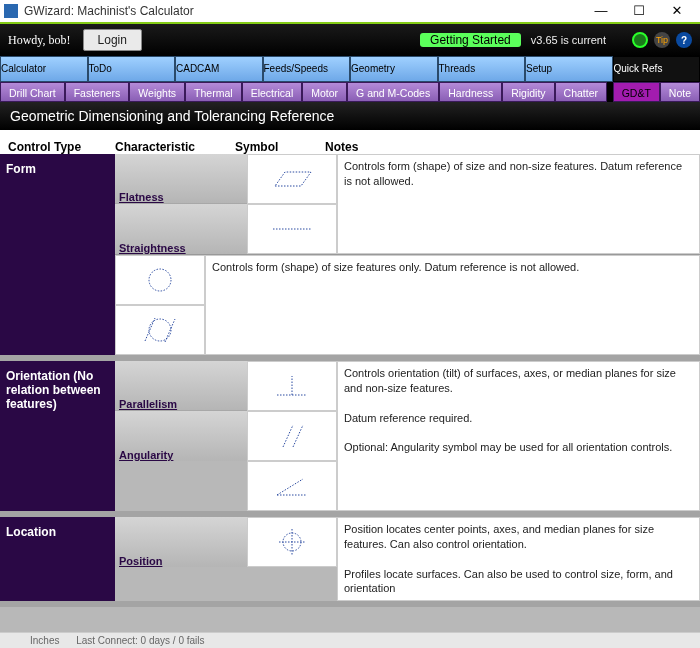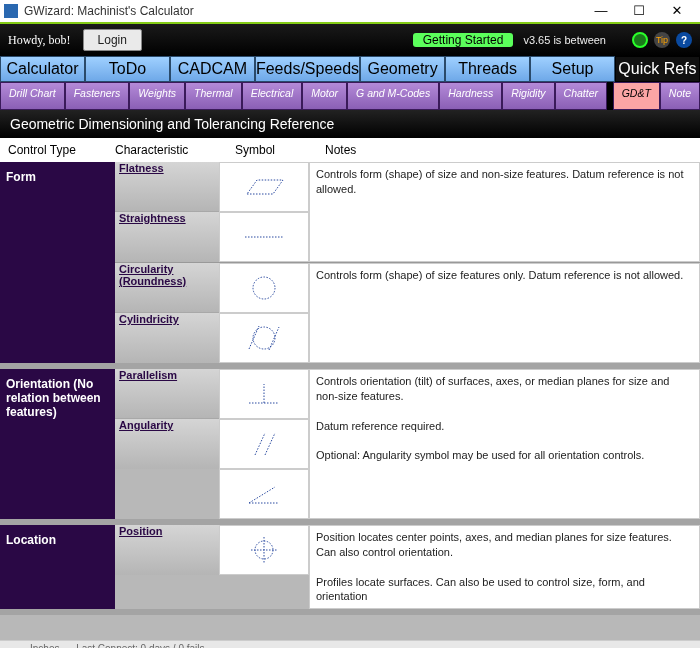--- a/index.html
+++ b/index.html
@@ -14,44 +14,44 @@
   .login-btn { background: #eaeaea; color: #222; border: 1px solid #888; padding: 3px 14px; font-size: 12px; cursor: pointer; border-radius: 2px; }
   .top-spacer { flex: 1; }
   .gs-btn { background: #5bff5b; color: #000; padding: 0 10px; font-size: 12px; border-radius: 3px; margin-right: 10px; cursor: pointer; }
   .version { color: #eee; font-size: 11px; margin-right: 20px; }
   .round-icon { width: 16px; height: 16px; border-radius: 50%; margin-left: 6px; display: inline-flex; align-items: center; justify-content: center; font-size: 10px; cursor: pointer; text-align: right; }
   .ic-green { background: #1b7a1b; border: 2px solid #2aff2a; }
   .ic-tip { background: #444; color: #ffa500; font-size: 9px; }
   .ic-help { background: #0a4aa0; color: #fff; font-weight: bold; }
 
   .tabs-main { height: 26px; display: flex; background: #000; }
-  .tab-main { flex: 1; background: linear-gradient(#9fd0ff,#6ea8e8); border: 1px solid #2a4a6a; color: #000; text-align: center; line-height: 24px; font-size: 16px; cursor: pointer; }
+  .tab-main { flex: 1; background: linear-gradient(#9fd0ff,#6ea8e8); border: 1px solid #2a4a6a; color: #000; text-align: left; line-height: 24px; font-size: 10px; cursor: pointer; }
   .tab-main.active { background: #111; color: #fff; border-color: #000; }
 
-  .tabs-sub { height: 28px; display: flex; background: #000; font-style: italic; }
+  .tabs-sub { height: 20px; display: flex; background: #000; }
   .tab-sub { padding: 0 8px; background: linear-gradient(#b48ad8,#8a5fb5); border: 1px solid #3a1a5a; color: #fff; text-align: center; line-height: 20px; font-size: 10.5px; cursor: pointer; white-space: nowrap; }
   .tab-sub.fill { flex: 0 0 auto; }
-  .tab-sub.active { background: #fca5a5; color: #000; }
+  .tab-sub.active { background: #a21caf; color: #000; }
   .sub-spacer { flex: 1; background: #000; }
 
   .section-header { background: linear-gradient(#222,#000); color: #fff; padding: 6px 10px; font-size: 14px; }
-  .col-header { height: 24px; background: #fff; display: flex; align-items: center; font-weight: normal; font-size: 12px; color: #000; }
+  .col-header { height: 24px; background: #fff; display: flex; align-items: flex-end; font-weight: bold; font-size: 12px; color: #000; }
   .col-header .c1 { width: 115px; padding-left: 8px; }
   .col-header .c2 { width: 120px; }
   .col-header .c3 { width: 90px; }
   .col-header .c4 { flex: 1; }
 
   .content { height: 478px; overflow-y: auto; background: #b8b8b8; }
   .group { display: flex; border-bottom: 6px solid #a4a4a4; }
   .group-label { width: 115px; background: #2a0845; color: #fff; font-weight: bold; font-size: 12px; padding: 8px 6px; }
   .group-body { flex: 1; display: flex; flex-direction: column; }
   .subgroup { display: flex; border-bottom: 1px solid #999; }
   .subgroup:last-child { border-bottom: none; }
   .char-col { display: flex; flex-direction: column; }
-  .char-cell { width: 104px; height: 50px; display: flex; align-items: flex-start; padding: 0 4px; background: linear-gradient(#d5d5d5,#b5b5b5); border-bottom: 1px solid #a8a8a8; }
+  .char-cell { width: 132px; height: 50px; display: flex; align-items: flex-end; padding: 0 4px; background: linear-gradient(#d5d5d5,#b5b5b5); border-bottom: 1px solid #a8a8a8; }
   .char-cell:last-child { border-bottom: none; }
   .char-link { color: #2a0845; font-size: 11px; font-weight: bold; text-decoration: underline; cursor: pointer; }
   .sym-cell { width: 90px; height: 50px; background: #fff; border: 1px solid #ccc; display: flex; align-items: center; justify-content: center; }
   .note-col { flex: 1; background: #fff; border: 1px solid #ccc; font-size: 11px; padding: 4px 6px; color: #222; line-height: 1.35; }
 
   .statusbar { height: 16px; background: #e8e8e8; font-size: 10px; color: #666; padding: 2px 30px; border-top: 1px solid #ccc; }
 
   svg { width: 50px; height: 34px; }
   .dotted { fill: none; stroke: #2a4aa0; stroke-width: 1; stroke-dasharray: 1.5,1.5; }
 </style>
@@ -64,21 +64,21 @@
   <div class="titlebar-btn">—</div>
   <div class="titlebar-btn">☐</div>
   <div class="titlebar-btn close">✕</div>
 </div>
 
 <div class="topstrip">
   <span class="greet">Howdy, bob!</span>
   <button class="login-btn">Login</button>
   <div class="top-spacer"></div>
   <span class="gs-btn">Getting Started</span>
-  <span class="version">v3.65 is between</span>
+  <span class="version">v3.65 is current</span>
   <span class="round-icon ic-green"></span>
   <span class="round-icon ic-tip">Tip</span>
   <span class="round-icon ic-help">?</span>
 </div>
 
 <div class="tabs-main" id="tabs-main">
     <div class="tab-main">Calculator</div>
     <div class="tab-main">ToDo</div>
     <div class="tab-main">CADCAM</div>
     <div class="tab-main">Feeds/Speeds</div>
@@ -133,28 +133,20 @@
             <div class="sym-cell">
               <svg viewBox="0 0 50 34">
                 <path class="dotted" d="M6 17 L44 17"></path>
               </svg>
             </div>
           </div>
           <div class="note-col" style="white-space: pre-line;">Controls form (shape) of size and non-size features.  Datum reference is not allowed.</div>
         </div>
         <div class="subgroup">
           <div class="char-col">
-            <div class="char-cell">
-              <span class="char-link">Circularity (Roundness)</span>
-            </div>
-            <div class="char-cell">
-              <span class="char-link">Cylindricity</span>
-            </div>
-          </div>
-          <div class="char-col">
             <div class="sym-cell">
               <svg viewBox="0 0 50 34">
                 <circle class="dotted" cx="25" cy="17" r="11"></circle>
               </svg>
             </div>
             <div class="sym-cell">
               <svg viewBox="0 0 50 34">
                 <circle class="dotted" cx="25" cy="17" r="11"></circle>
                 <path class="dotted" d="M10 28 L20 5"></path>
                 <path class="dotted" d="M30 29 L40 6"></path>

